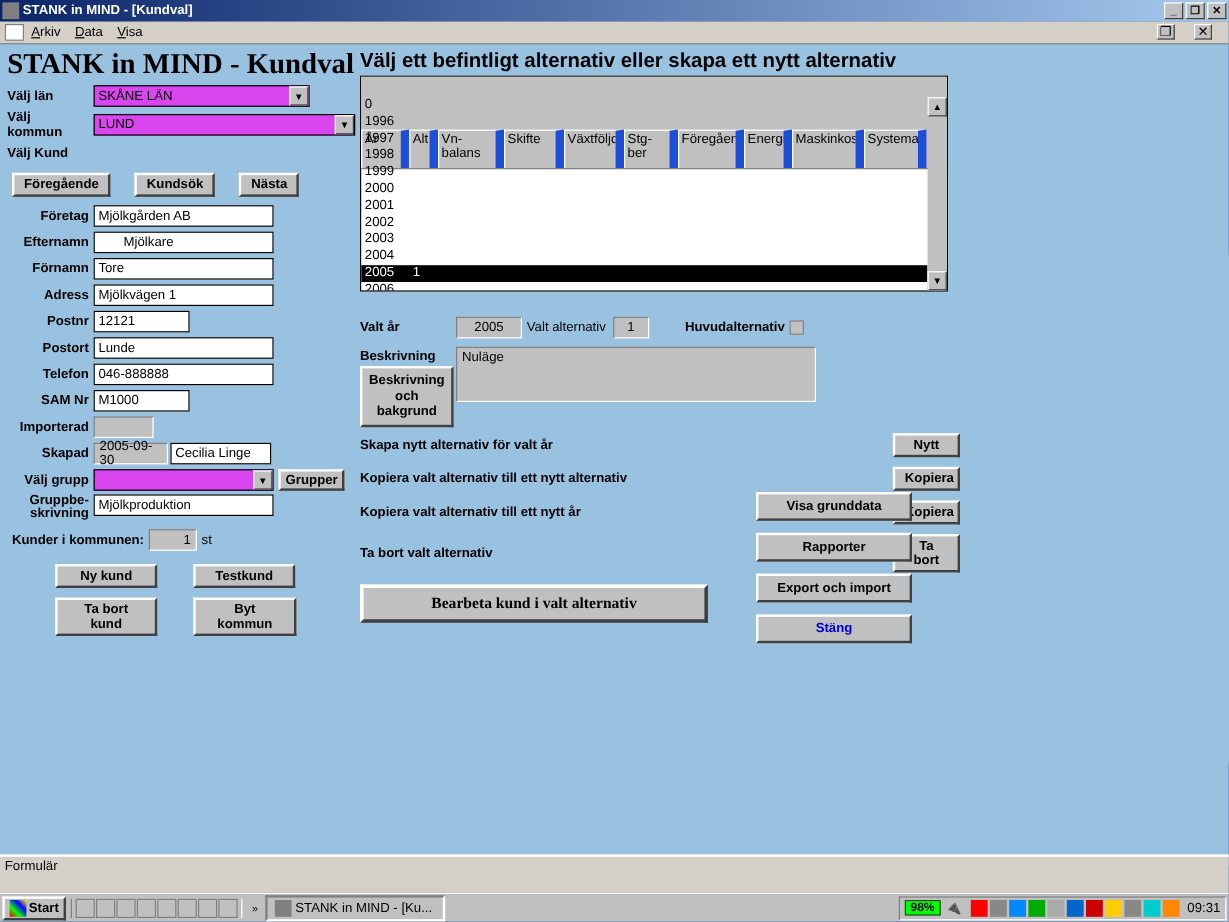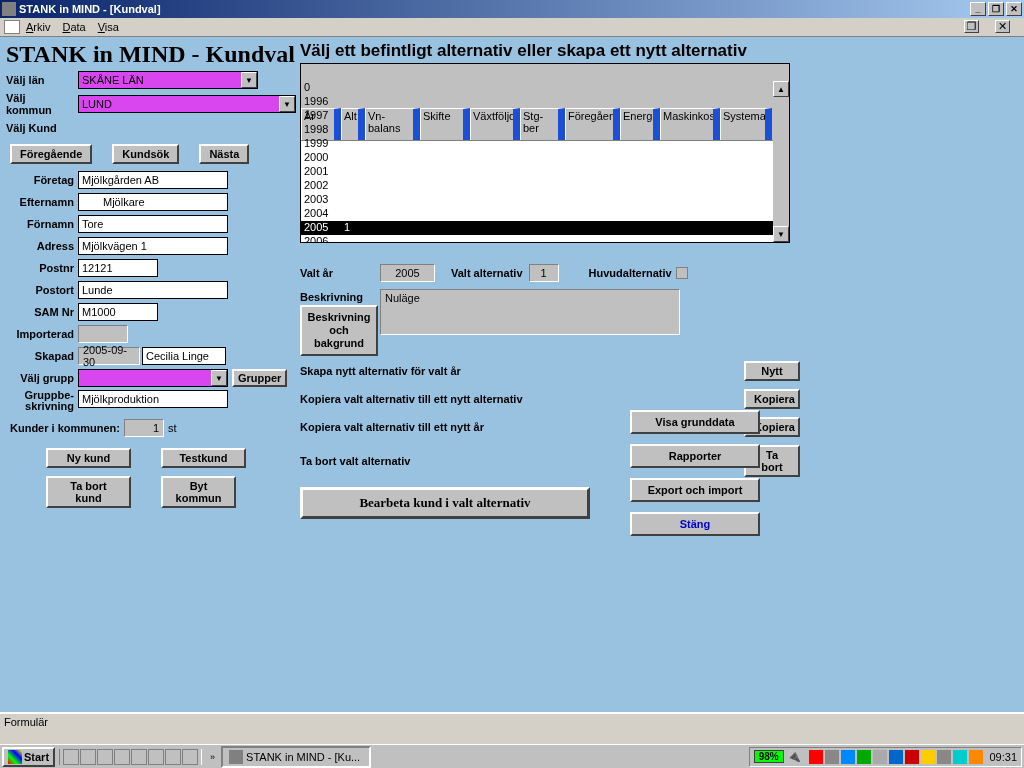--- a/index.html
+++ b/index.html
@@ -130,20 +130,24 @@
       </div>
     <div class="row">
         <div class="lbl">Postnr</div>
         <input class="txt" style="width: 80px;" value="12121">
       </div>
     <div class="row">
         <div class="lbl">Postort</div>
         <input class="txt" style="width: 150px;" value="Lunde">
       </div>
     <div class="row">
+        <div class="lbl">Telefon</div>
+        <input class="txt" style="width: 150px;" value="046-888888">
+      </div>
+    <div class="row">
         <div class="lbl">SAM Nr</div>
         <input class="txt" style="width: 80px;" value="M1000">
       </div>
     <div class="row">
         <div class="lbl">Importerad</div>
         <span class="sunken" style="width:50px"></span>
       </div>
     <div class="row">
         <div class="lbl">Skapad</div>
         <span class="sunken" style="width:62px">2005-09-30</span>
@@ -166,21 +170,21 @@
         <span class="sunken" style="width:40px;margin:0 4px;justify-content:flex-end">1</span>
         <span>st</span>
       </div>
 
     <div style="display:flex;gap:30px;margin:10px 0 0 40px">
       <div class="btn" style="width:85px">Ny kund</div>
       <div class="btn" style="width:85px">Testkund</div>
     </div>
     <div style="display:flex;gap:30px;margin:8px 0 0 40px">
       <div class="btn" style="width:85px">Ta bort kund</div>
-      <div class="btn" style="width:75px">Byt kommun</div>
+      <div class="btn" style="width:86px">Byt kommun</div>
     </div>
   </div>
 
   <div class="rightcol">
     <div class="right-heading">Välj ett befintligt alternativ eller skapa ett nytt alternativ</div>
     <div class="grid">
       <div class="grid-header">
         <div style="width:40px">År</div>
           <div style="width:24px">Alt</div>
           <div style="width:55px">Vn-balans</div>
@@ -244,21 +248,21 @@
         </div>
       <div class="grid-scroll">
           <div class="sbtn">▲</div>
           <div class="sbtn bot">▼</div>
         </div>
     </div>
 
     <div class="row" style="margin-top:20px">
       <div style="font-weight:bold;width:80px">Valt år</div>
       <span class="sunken" style="width:55px;justify-content:center">2005</span>
-      <div style="font-weight:bold;margin-left:16px">Valt alternativ</div>
+      <div style="font-weight:normal;margin-left:4px">Valt alternativ</div>
       <span class="sunken" style="width:30px;justify-content:center;margin-left:6px">1</span>
       <div style="font-weight:bold;margin-left:30px">Huvudalternativ</div>
       <span class="checkbox-dis" style="margin-left:4px"></span>
     </div>
 
     <div class="desc-box">
       <div style="font-weight:bold;width:80px;padding-top:2px">Beskrivning</div>
       <div style="display:flex;flex-direction:column">
         <div style="display:flex">
           <div class="desc-area" style="width:300px">Nuläge</div>

